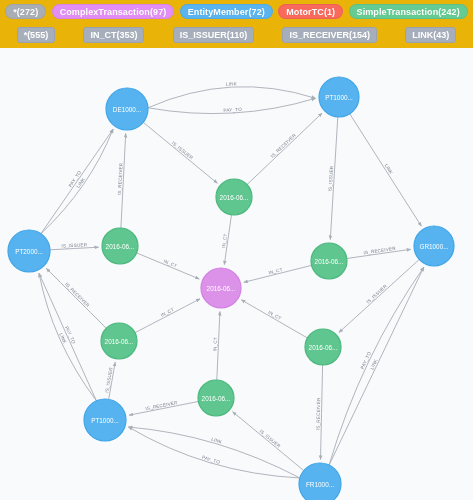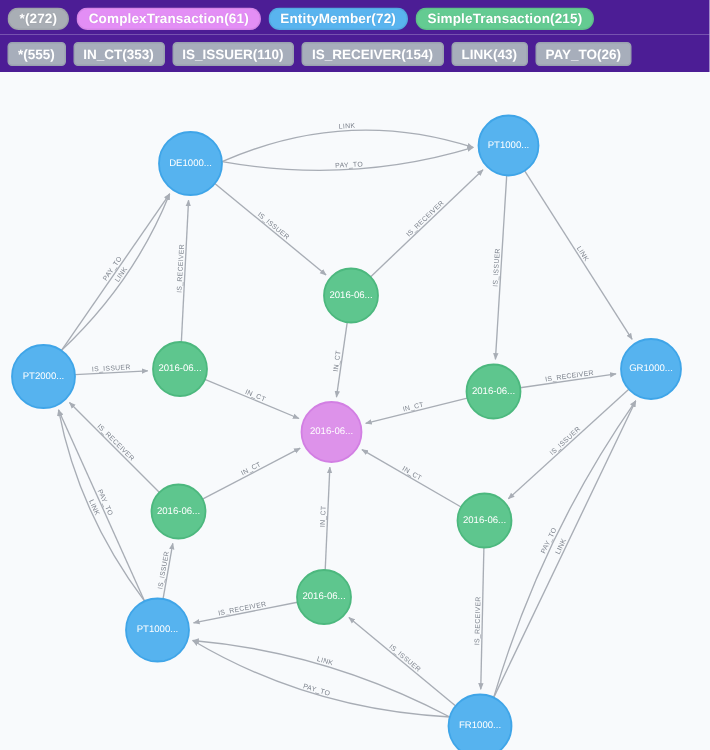--- a/index.html
+++ b/index.html
@@ -11,21 +11,22 @@
   }
   #app{position:relative;width:473px;height:500px;background:#f7f9fb;}
 
   
   .legend-bar{
     position:absolute;left:0;right:0;
     box-sizing:border-box;
     padding:4px 5px 3px 5px;
     display:flex;flex-wrap:wrap;align-items:center;
     gap:5px;
-    background:#4c1d95;
+    background:#eab308;
+    flex-direction:column;
   }
   .legend-row-1{top:0;height:23px;}
   .legend-row-2{top:23px;height:25px;}
 
   .chip{
     display:inline-flex;align-items:center;justify-content:center;
     box-sizing:border-box;
     height:15px;
     padding:0 7px;
     border-radius:8px;
@@ -87,31 +88,31 @@
     font-weight:normal;
   }
 </style>
 </head>
 <body>
 
 <div id="app">
 
   <div class="legend-bar legend-row-1" id="nodeLegend">
       <span class="chip chip-star">*(272)</span>
-      <span class="chip chip-complex">ComplexTransaction(61)</span>
+      <span class="chip chip-complex">ComplexTransaction(97)</span>
       <span class="chip chip-entity">EntityMember(72)</span>
-      <span class="chip chip-simple">SimpleTransaction(215)</span>
+      <span class="chip chip-motor">MotorTC(1)</span>
+      <span class="chip chip-simple">SimpleTransaction(242)</span>
     </div>
   <div class="legend-bar legend-row-2" id="relLegend">
       <span class="rchip">*(555)</span>
       <span class="rchip">IN_CT(353)</span>
       <span class="rchip">IS_ISSUER(110)</span>
       <span class="rchip">IS_RECEIVER(154)</span>
       <span class="rchip">LINK(43)</span>
-      <span class="rchip">PAY_TO(26)</span>
     </div>
 
   <div id="graph">
     <svg width="473" height="452" viewBox="0 0 473 452" xmlns="http://www.w3.org/2000/svg">
       <defs>
         <marker id="arrow" viewBox="0 0 10 10" refX="9" refY="5" markerWidth="5" markerHeight="5" orient="auto-start-reverse">
           <path d="M 0 1 L 10 5 L 0 9 z" fill="#a8adb5"></path>
         </marker>
       </defs>
       <g id="edgeLayer">

